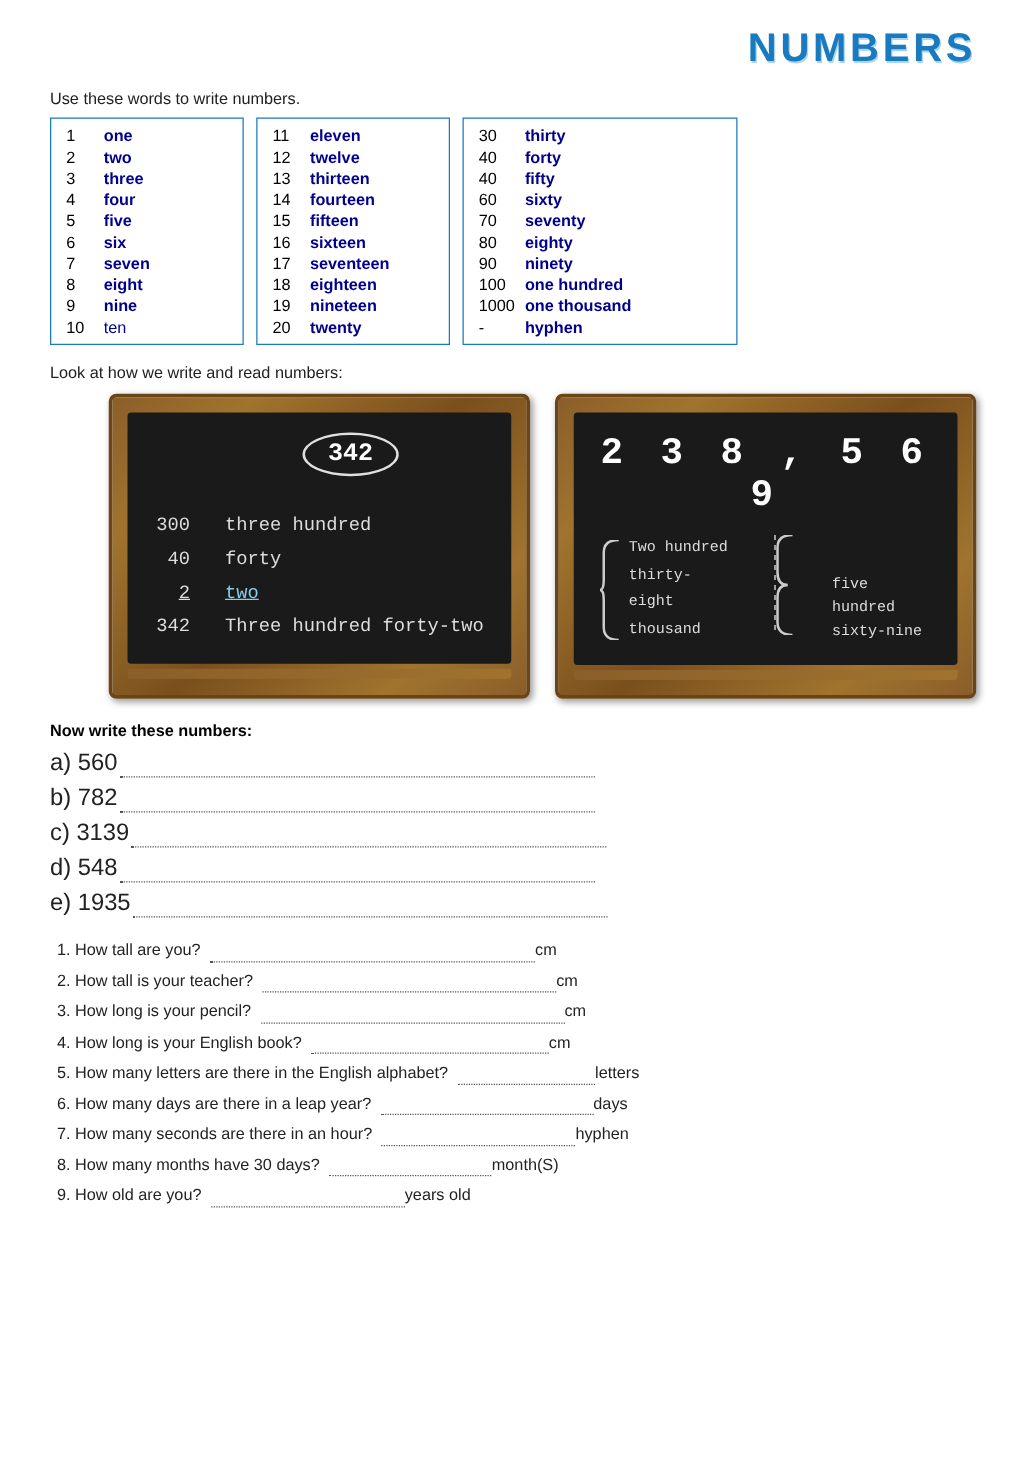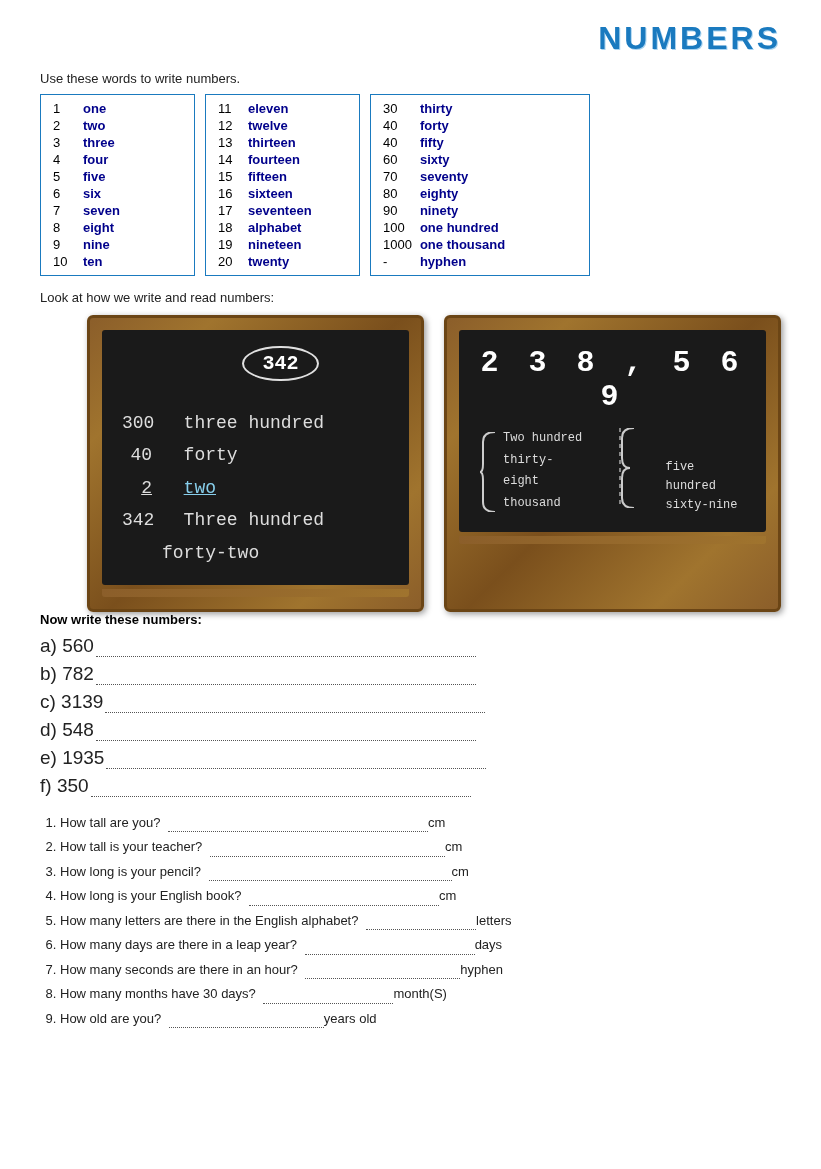--- a/index.html
+++ b/index.html
@@ -73,20 +73,21 @@
     
     .chalkboard-instruction {
       font-size: 13px;
       color: #222;
       margin-bottom: 10px;
     }
 
     .chalkboards-row {
       display: flex;
       gap: 20px;
+      margin-bottom: 18px;
       padding-left: 47px;
     }
 
     .chalkboard-frame {
       background: linear-gradient(135deg, #8B5E2A 0%, #A0742E 20%, #7a4f1c 50%, #A0742E 80%, #8B5E2A 100%);
       border-radius: 6px;
       padding: 12px;
       flex: 1;
       border: 3px solid #6b4515;
       box-shadow: 2px 2px 6px rgba(0,0,0,0.4);
@@ -116,21 +117,21 @@
       display: inline-block;
       padding: 4px 18px;
       font-size: 20px;
       color: #fff;
       font-weight: bold;
       margin-bottom: 14px;
       margin-left: 50px;
     }
 
     .chalk-lines {
-      font-size: 18px;
+      font-size: 15px;
       color: #ddd;
       line-height: 1.8;
     }
 
     .chalk-lines .chalk-row {
       display: flex;
       gap: 10px;
     }
 
     .chalk-lines .chalk-num {
@@ -253,21 +254,21 @@
           <tr>
             <td>8</td>
             <td style="color:#00008b;font-weight:bold;">eight</td>
           </tr>
           <tr>
             <td>9</td>
             <td style="color:#00008b;font-weight:bold;">nine</td>
           </tr>
           <tr>
             <td>10</td>
-            <td style="color:#00008b;font-weight:bold;">ten</td>
+            <td style="color:#00008b;font-weight:normal;">ten</td>
           </tr>
         </tbody>
     </table>
   </div>
 
   <div class="num-table">
     <table>
       <tbody id="table2-body">
           <tr>
             <td>11</td>
@@ -292,21 +293,21 @@
           <tr>
             <td>16</td>
             <td style="color:#00008b;font-weight:bold;">sixteen</td>
           </tr>
           <tr>
             <td>17</td>
             <td style="color:#00008b;font-weight:bold;">seventeen</td>
           </tr>
           <tr>
             <td>18</td>
-            <td style="color:#00008b;font-weight:bold;">alphabet</td>
+            <td style="color:#00008b;font-weight:bold;">eighteen</td>
           </tr>
           <tr>
             <td>19</td>
             <td style="color:#00008b;font-weight:bold;">nineteen</td>
           </tr>
           <tr>
             <td>20</td>
             <td style="color:#00008b;font-weight:bold;">twenty</td>
           </tr>
         </tbody>
@@ -424,21 +425,20 @@
   </div>
 </div>
 
 <div class="section-bold">Now write these numbers:</div>
 <div id="write-items">
     <div class="write-line">a) 560<span class="dotted-line"></span></div>
     <div class="write-line">b) 782<span class="dotted-line"></span></div>
     <div class="write-line">c) 3139<span class="dotted-line"></span></div>
     <div class="write-line">d) 548<span class="dotted-line"></span></div>
     <div class="write-line">e) 1935<span class="dotted-line"></span></div>
-    <div class="write-line">f) 350<span class="dotted-line"></span></div>
   </div>
 
 <div class="questions-section">
   <ol class="questions-list" id="questions-list">
       <li>How tall are you? <span style="display:inline-block;border-bottom:1px dotted #555;width:260px;vertical-align:bottom;margin-left:4px;"></span><span class="q-unit">cm</span></li>
       <li>How tall is your teacher? <span style="display:inline-block;border-bottom:1px dotted #555;width:235px;vertical-align:bottom;margin-left:4px;"></span><span class="q-unit">cm</span></li>
       <li>How long is your pencil? <span style="display:inline-block;border-bottom:1px dotted #555;width:243px;vertical-align:bottom;margin-left:4px;"></span><span class="q-unit">cm</span></li>
       <li>How long is your English book? <span style="display:inline-block;border-bottom:1px dotted #555;width:190px;vertical-align:bottom;margin-left:4px;"></span><span class="q-unit">cm</span></li>
       <li>How many letters are there in the English alphabet? <span style="display:inline-block;border-bottom:1px dotted #555;width:110px;vertical-align:bottom;margin-left:4px;"></span><span class="q-unit">letters</span></li>
       <li>How many days are there in a leap year? <span style="display:inline-block;border-bottom:1px dotted #555;width:170px;vertical-align:bottom;margin-left:4px;"></span><span class="q-unit">days</span></li>

